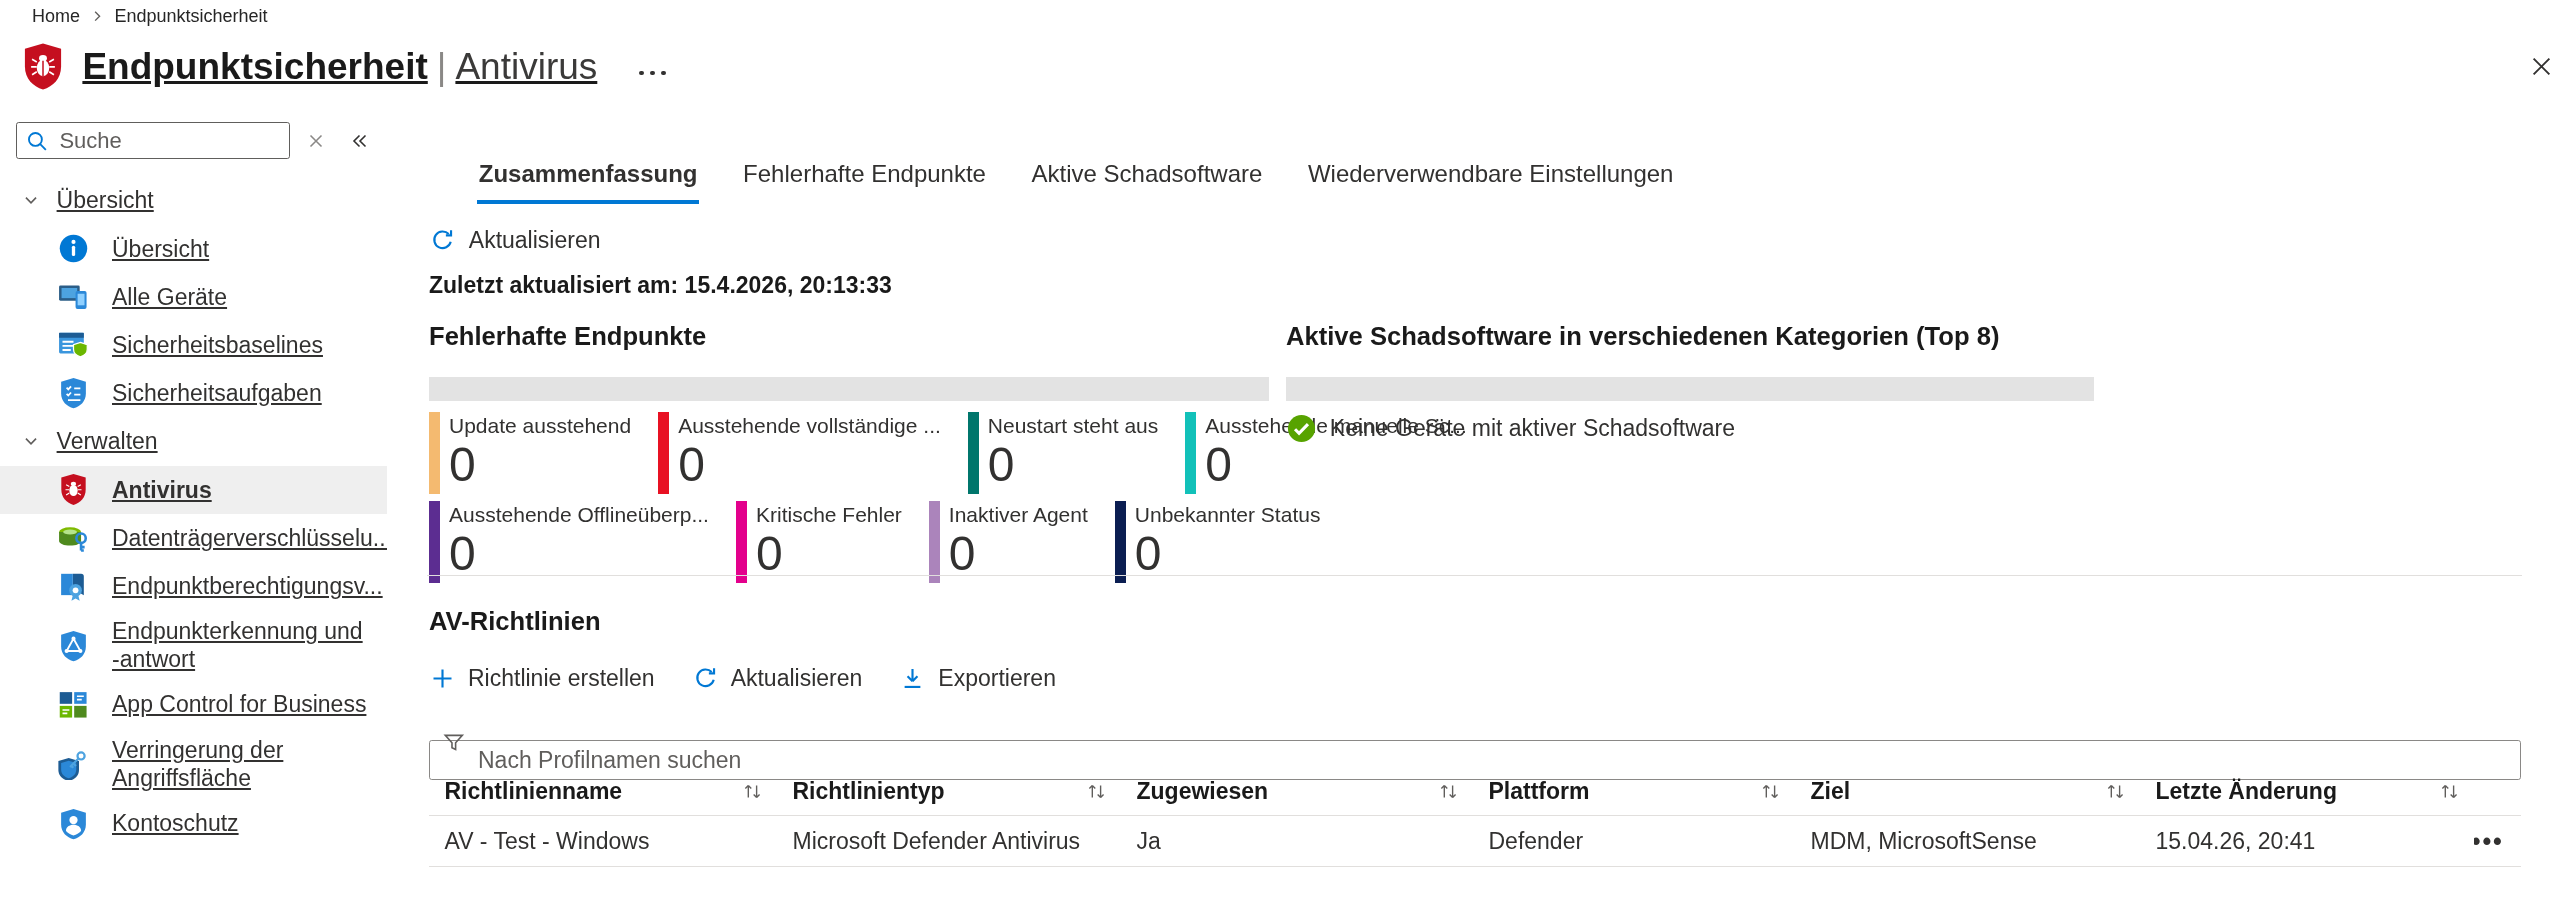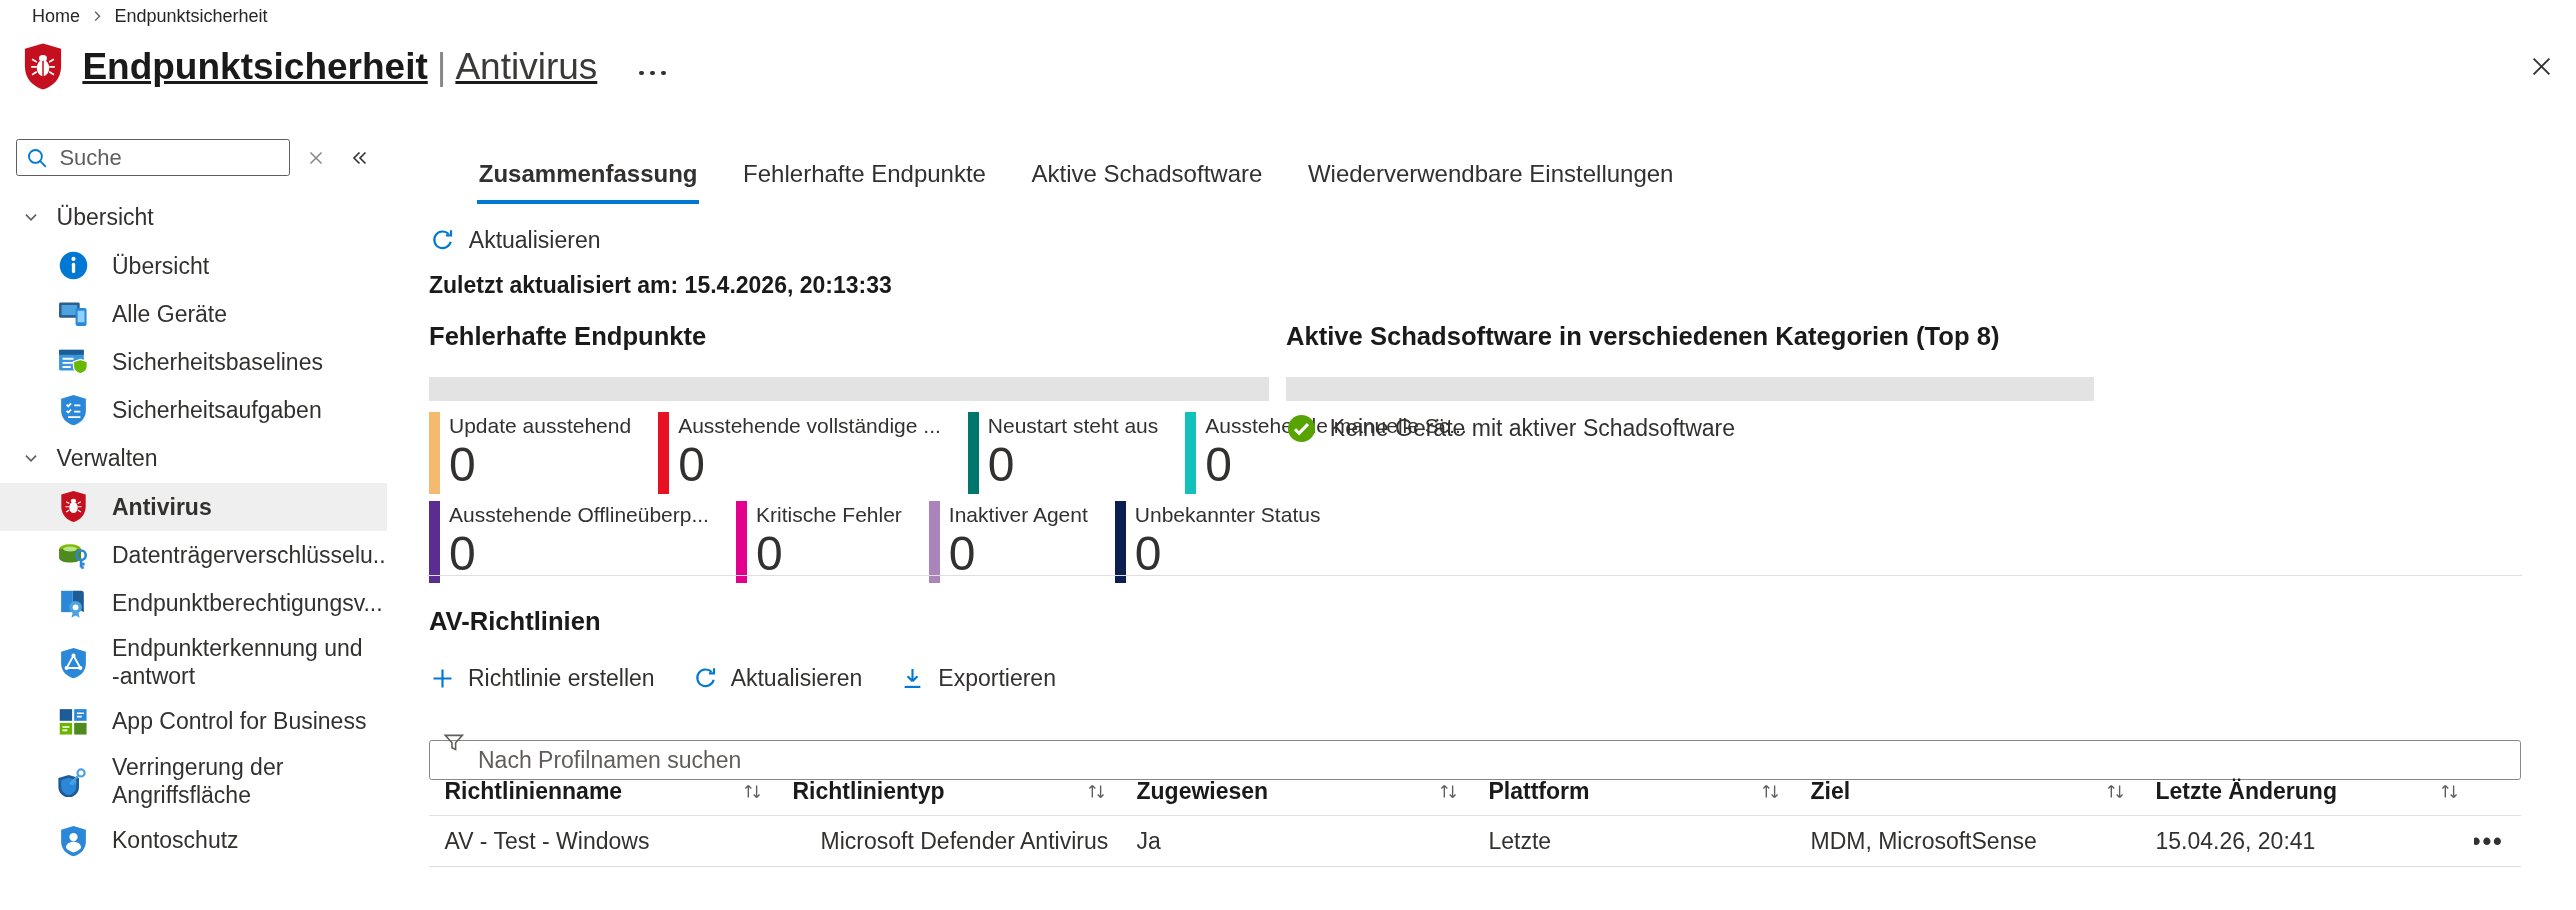--- a/index.html
+++ b/index.html
@@ -13,21 +13,21 @@
   .page-header{position:absolute;left:20px;top:42px;display:flex;align-items:center;gap:16.4px;}
   .page-header .hicon{width:46px;height:49px;flex:none;}
   .ptitle{font-size:37px;font-weight:700;color:#1a1a1a;white-space:nowrap;text-decoration:underline;}
   .ptitle .sep{font-weight:300;color:#8a8886;padding:0 9px;}
   .ptitle .sub{font-weight:400;color:#3b3a39;}
   .more-dots{display:flex;gap:6.4px;margin-left:25.6px;margin-top:12.8px;cursor:pointer;}
   .more-dots i{width:4.6px;height:4.6px;border-radius:50%;background:#323130;display:block;}
   .close-x{position:absolute;left:2523px;top:48px;width:37px;height:37px;display:flex;align-items:center;justify-content:center;cursor:pointer;}
 
   
-  .sidebar{position:absolute;left:0;top:132px;width:387px;bottom:0;overflow:hidden;}
+  .sidebar{position:absolute;left:0;top:115px;width:387px;bottom:0;overflow:hidden;text-decoration:underline;}
   .sb-search-row{display:flex;align-items:center;gap:9px;padding:7.3px 0 3.7px 16.4px;}
   .sb-search{position:relative;width:274px;height:37px;}
   .sb-search input{width:100%;height:100%;box-sizing:border-box;border:0.9px solid #605e5c;border-radius:2.7px;padding:0 9px 0 42px;font-size:22px;font-family:inherit;color:#323130;outline:none;}
   .sb-search input::placeholder{color:#605e5c;}
   .sb-search .mag{position:absolute;left:9px;top:6.4px;}
   .sb-iconbtn{width:33px;height:33px;display:flex;align-items:center;justify-content:center;cursor:pointer;}
   .sb-list{padding-top:12.8px;}
   .sb-group{display:flex;align-items:center;gap:14.6px;padding:11px 11px 11px 20px;font-size:23px;color:#323130;cursor:pointer;}
   .sb-item{display:flex;align-items:center;gap:22px;padding:7.3px 14.6px 7.3px 57px;min-height:48px;box-sizing:border-box;font-size:23px;color:#323130;cursor:pointer;}
   .sb-item .icon{width:33px;height:33px;flex:none;}
@@ -70,21 +70,21 @@
   .filterbox{position:absolute;left:429px;top:723px;width:2092px;height:40px;box-sizing:border-box;}
   .filterbox input{width:100%;height:100%;box-sizing:border-box;border:0.9px solid #8a8886;border-radius:2.7px;padding:0 12.8px 0 48px;font-size:23px;font-family:inherit;color:#323130;outline:none;margin-top:17px;}
   .filterbox input::placeholder{color:#605e5c;}
   .filterbox .funnel{position:absolute;left:12px;top:7.3px;}
 
   .table{position:absolute;left:429px;top:767px;width:2092px;}
   .thead{display:flex;align-items:center;height:48px;border-bottom:0.9px solid #e1dfdd;}
   .th{display:flex;align-items:center;justify-content:space-between;padding:0 12.8px 0 15.5px;box-sizing:border-box;font-size:23px;font-weight:700;color:#1a1a1a;cursor:pointer;}
   .trow{display:flex;align-items:center;height:50px;border-bottom:0.9px solid #e1dfdd;cursor:pointer;}
   .td{padding:0 12.8px 0 15.5px;box-sizing:border-box;font-size:23px;color:#323130;white-space:nowrap;overflow:hidden;}
-  .c1{width:348px;flex:none;} .c2{width:344px;flex:none;text-align:right;} .c3{width:352px;flex:none;}
+  .c1{width:348px;flex:none;} .c2{width:344px;flex:none;} .c3{width:352px;flex:none;}
   .c4{width:322px;flex:none;} .c5{width:345px;flex:none;} .c6{width:334px;flex:none;}
   .c7{width:46px;flex:none;display:flex;justify-content:flex-end;}
   .row-more{font-size:25px;font-weight:700;letter-spacing:1.8px;color:#323130;cursor:pointer;padding-right:3.7px;}
 </style>
 </head>
 <body>
 
 <div id="app">
 
   <div class="breadcrumb">
@@ -465,21 +465,21 @@
             </g>
           </svg>
       </div>
       <div class="th c7"></div>
     </div>
 
     <div class="trow">
       <div class="td c1">AV - Test - Windows</div>
       <div class="td c2">Microsoft Defender Antivirus</div>
       <div class="td c3">Ja</div>
-      <div class="td c4">Letzte</div>
+      <div class="td c4">Defender</div>
       <div class="td c5">MDM, MicrosoftSense</div>
       <div class="td c6">15.04.26, 20:41</div>
       <div class="td c7">
           <span class="row-more">•••</span>
         </div>
     </div>
   </div>
 
 </div>
 

